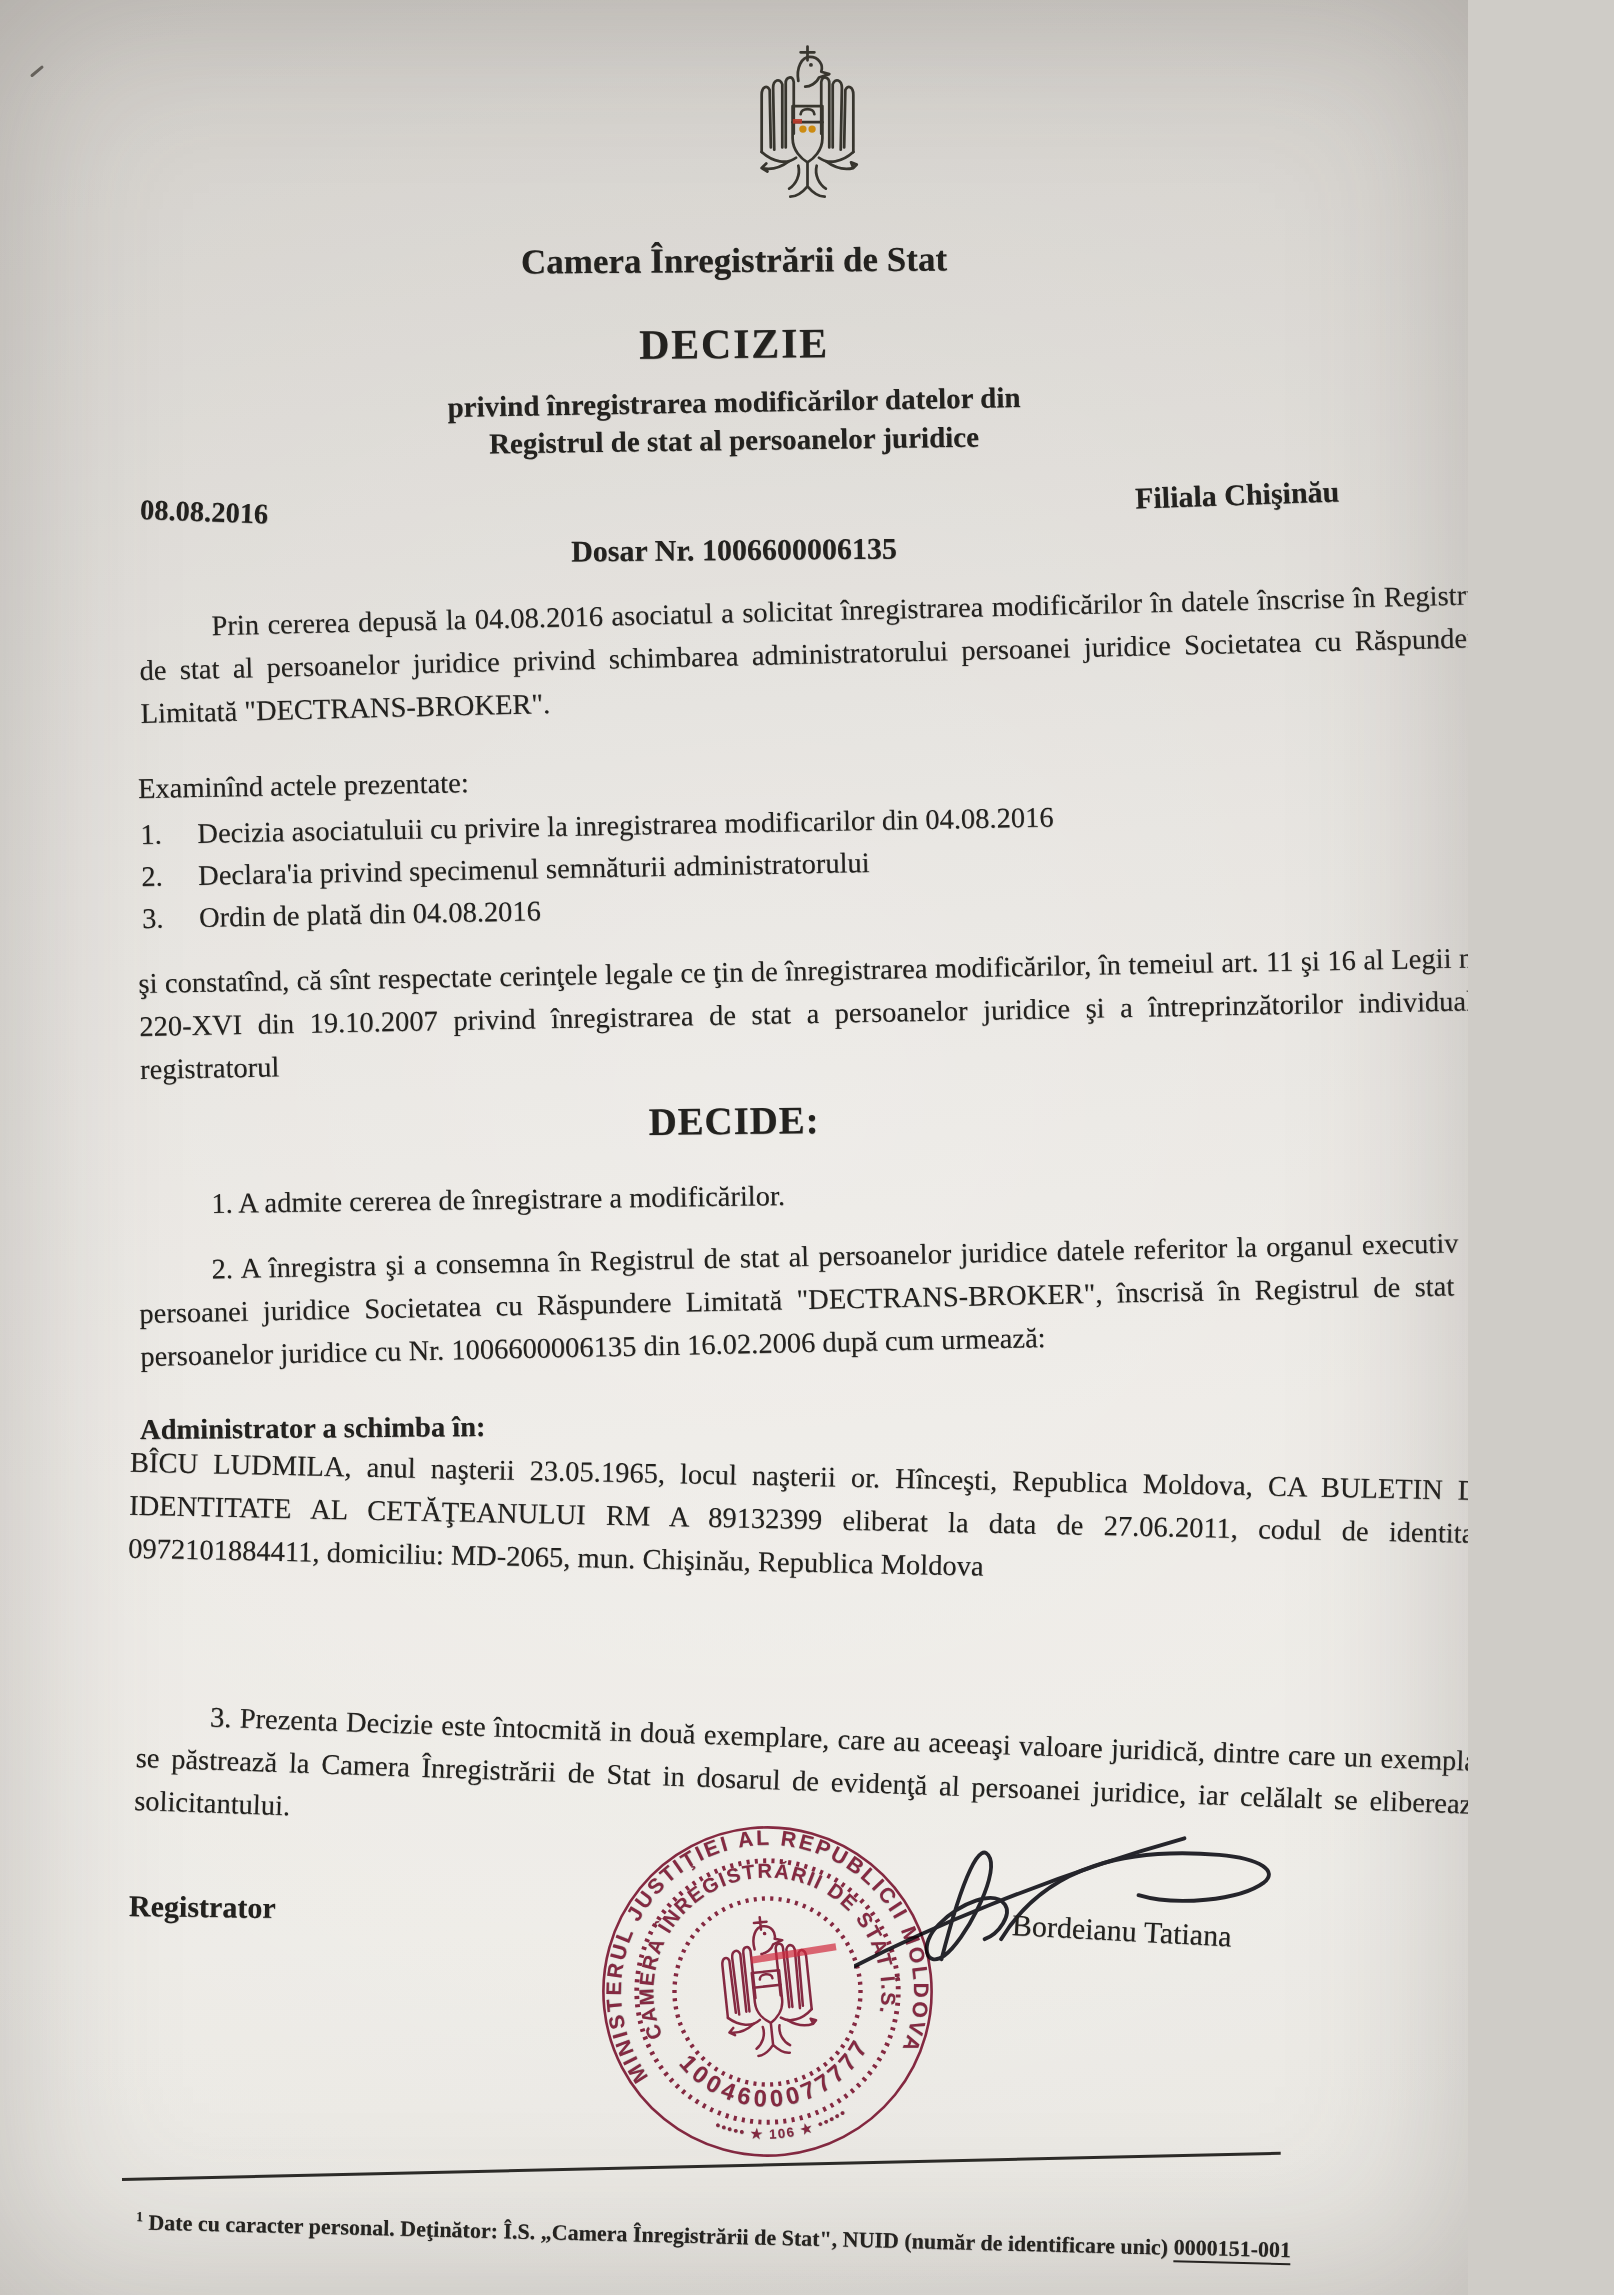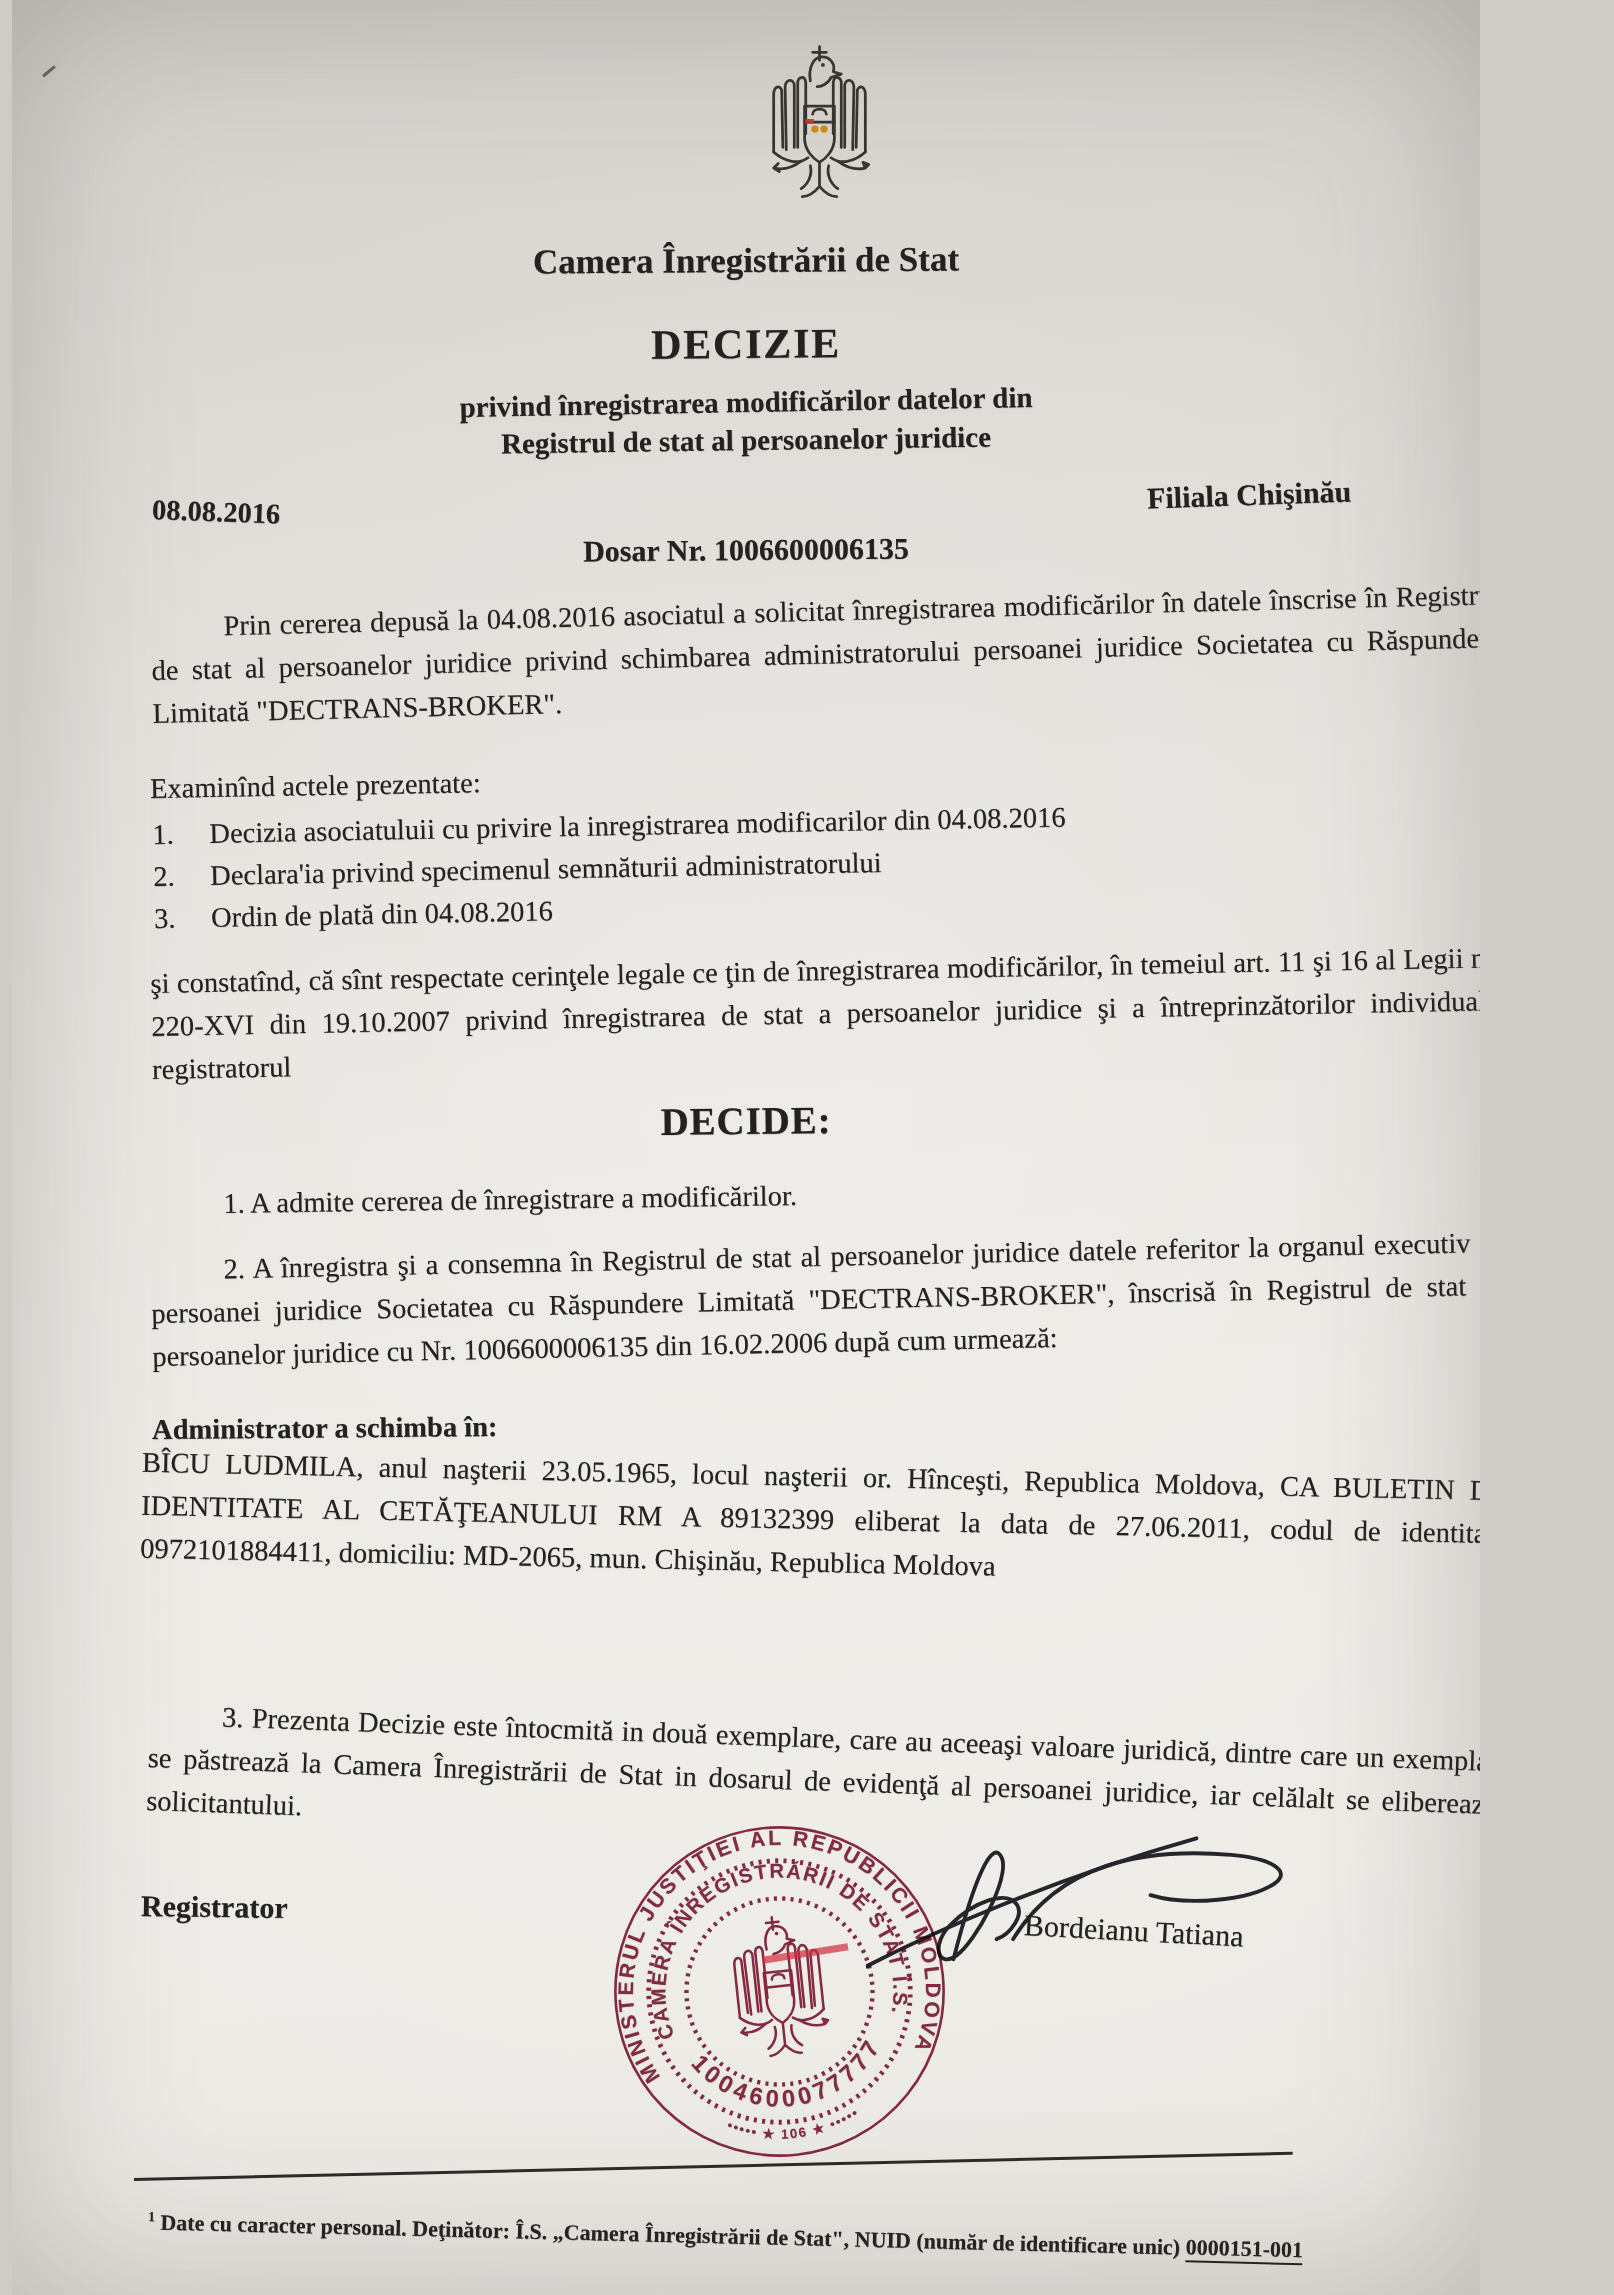--- a/index.html
+++ b/index.html
@@ -3,21 +3,20 @@
 <meta charset="utf-8">
 <title>Scanned decision document</title>
 <style>
   html,body{margin:0;padding:0;}
   body{width:1614px;height:2296px;background:#cfccc7;font-family:"Liberation Serif",serif;}
   .paper{
     position:relative;width:1468px;height:2296px;overflow:hidden;color:#23221f;
     background:
       radial-gradient(ellipse 130% 80% at 52% 48%, rgba(255,255,255,0.30), rgba(255,255,255,0) 70%),
       linear-gradient(176deg,#d2cfca 0%,#d8d5d0 14%,#e3e0db 38%,#ebe8e3 62%,#edebe6 82%,#e8e6e1 100%);
-    margin-left: 12px;
   }
   .vignette{position:absolute;inset:0;box-shadow:inset 0 0 174px rgba(75,70,63,0.28);pointer-events:none;}
   .content{position:absolute;inset:0;filter:blur(0.3px);text-shadow:0.3px 0.4px 0.7px rgba(35,33,30,0.45);}
   .abs{position:absolute;}
   .ctr{left:0;right:0;text-align:center;}
   .b{font-weight:bold;}
   .body-text{font-size:28.5px;line-height:43px;}
   .just{text-align:justify;}
   .ind{text-indent:73px;}
   .org-name{top:241px;font-size:35px;font-weight:bold;transform:rotate(-0.4deg);}

